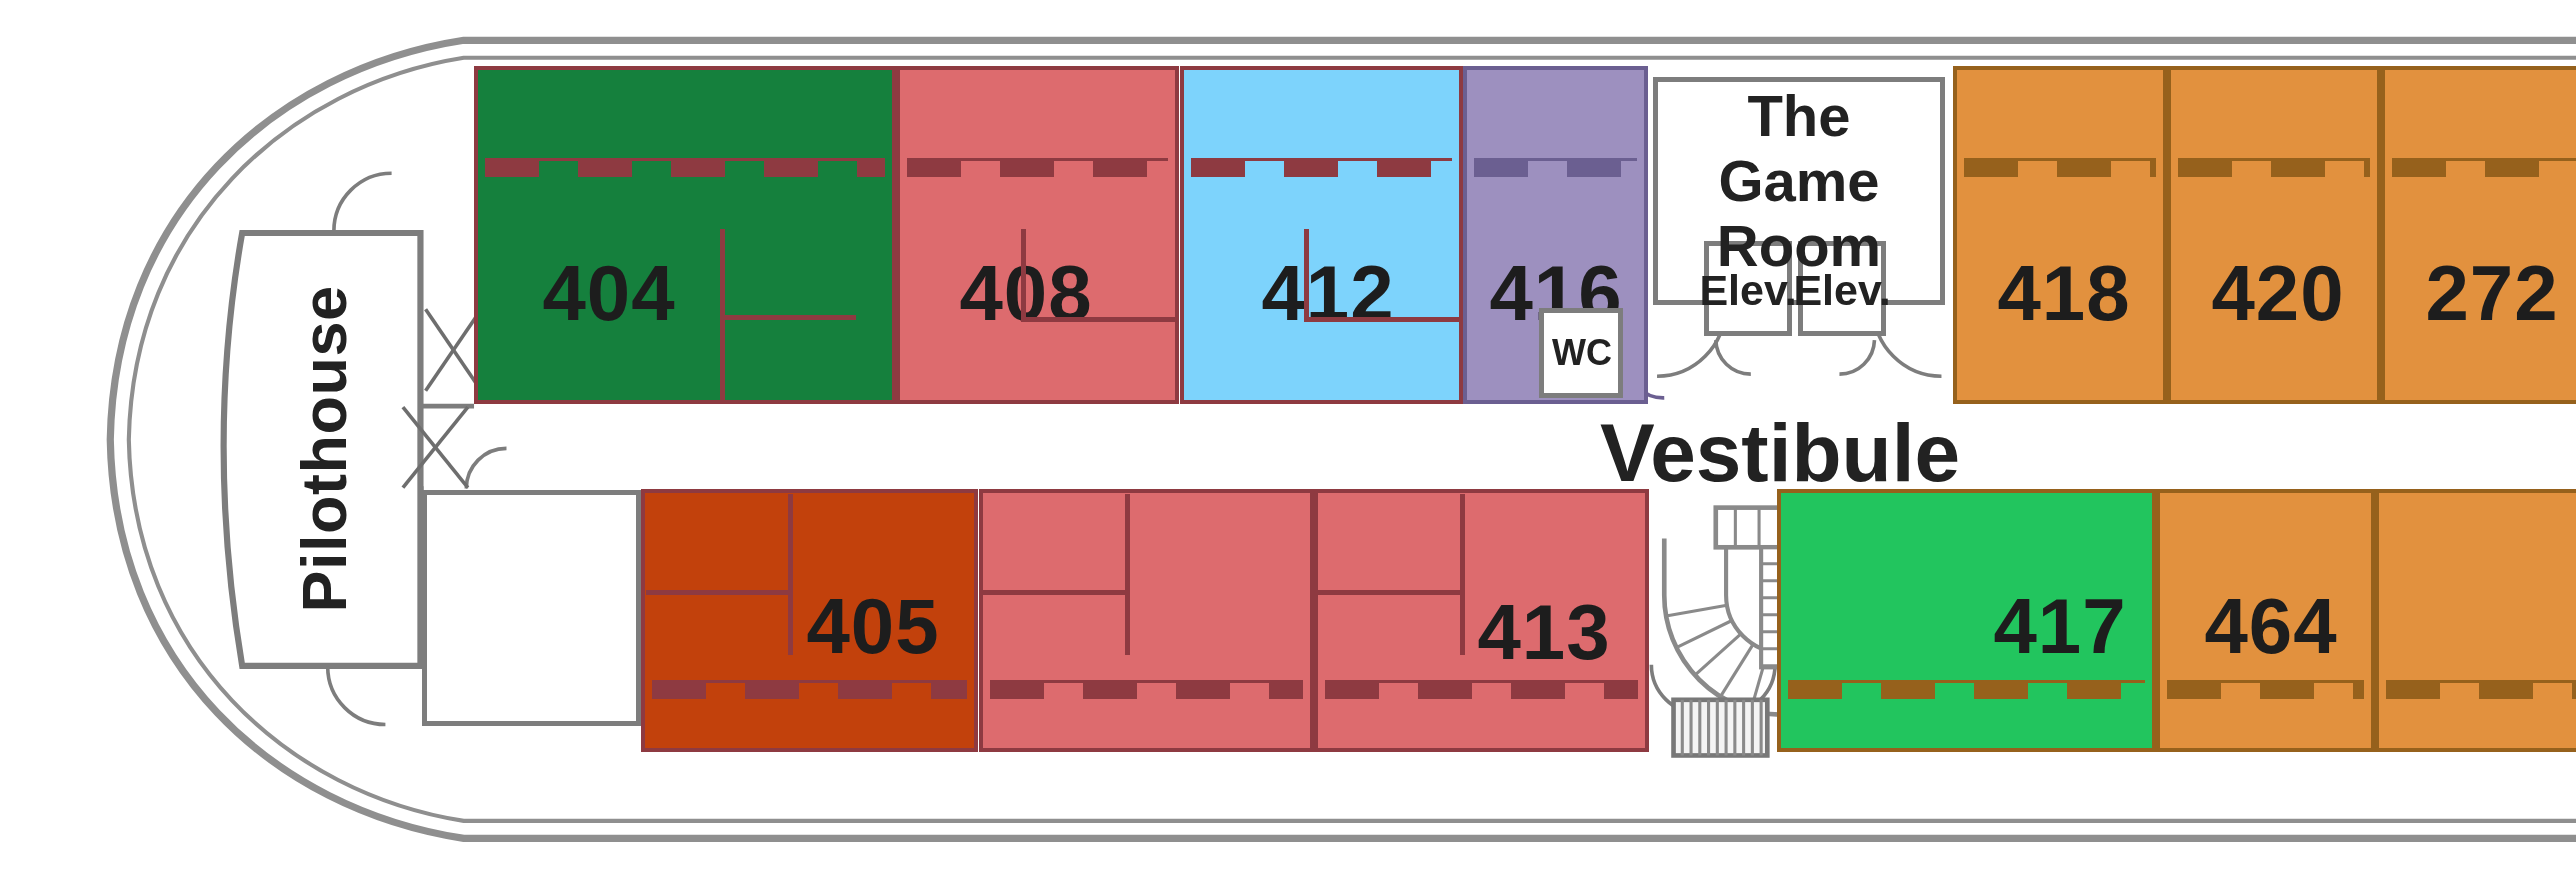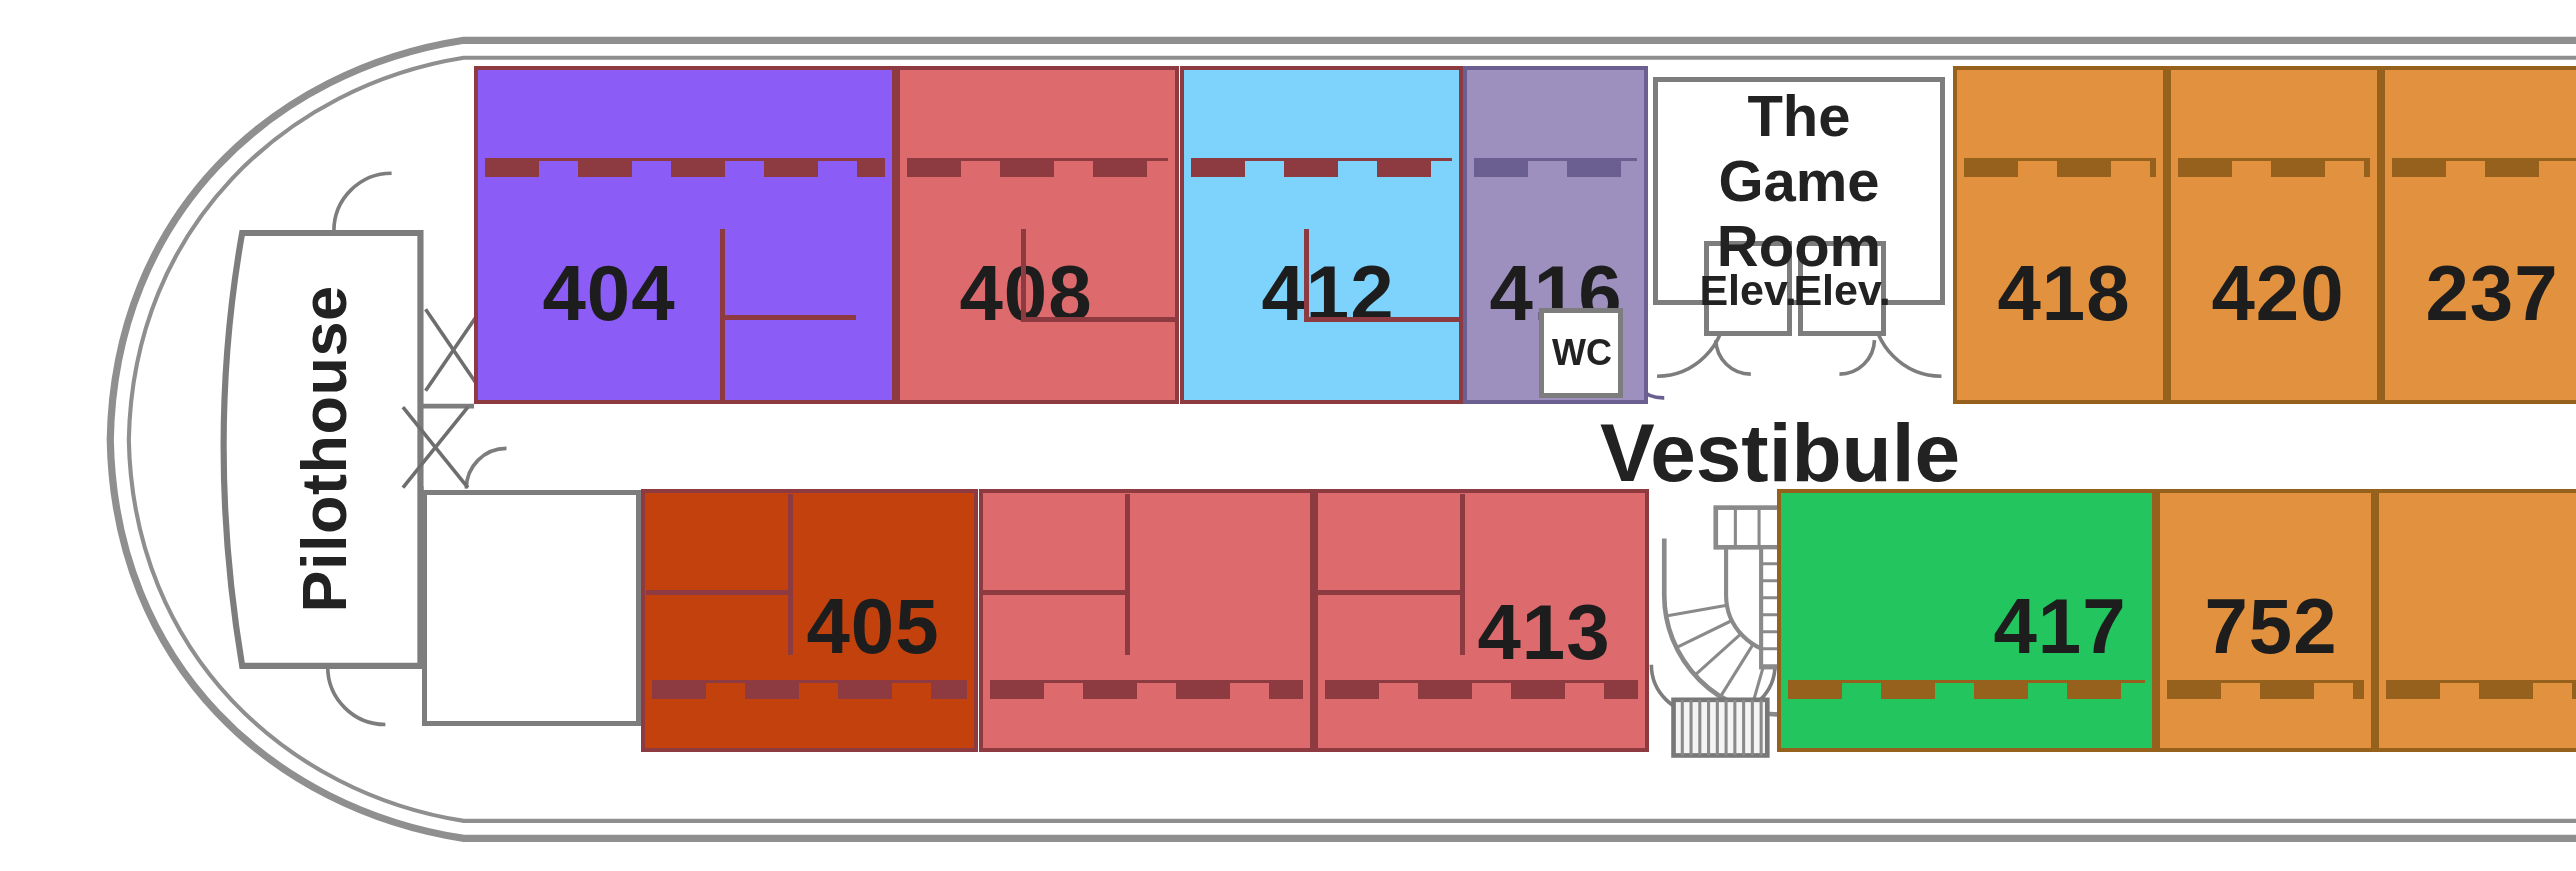--- a/index.html
+++ b/index.html
@@ -175,21 +175,21 @@
       <g>
         <path d="M 6952 222 A 828 622 0 0 1 6952 1466" fill="none" stroke="#9a9a9a" stroke-width="9" stroke-dasharray="6 30"></path>
         <ellipse cx="7350" cy="1050" rx="330" ry="385" fill="none" stroke="#9a9a9a" stroke-width="9" stroke-dasharray="6 30"></ellipse>
       </g>
       <g>
         <line x1="6978" y1="760" x2="6898" y2="1070" stroke="#8a8a8a" stroke-width="7"></line>
       </g>
     </svg>
 
   <div id="cells">
-      <div class="cell" style="left: 474px; top: 66px; width: 422px; height: 338px; background: #8b5cf6; border: 4.6px solid rgb(142, 58, 65);">
+      <div class="cell" style="left: 474px; top: 66px; width: 422px; height: 338px; background: #15803d; border: 4.6px solid rgb(142, 58, 65);">
         <div class="band" style="top: 88px; border-top: 3.6px solid rgb(142, 58, 65); background: repeating-linear-gradient(90deg, rgb(142, 58, 65) 0px, rgb(142, 58, 65) 54px, rgba(0, 0, 0, 0) 54px, rgba(0, 0, 0, 0) 93px);"></div>
         <span class="num" style="left: 131px; top: 223px;">404</span>
       </div>
       <div class="cell" style="left: 896px; top: 66px; width: 283px; height: 338px; background: rgb(221, 107, 110); border: 4.6px solid rgb(142, 58, 65);">
         <div class="band" style="top: 88px; border-top: 3.6px solid rgb(142, 58, 65); background: repeating-linear-gradient(90deg, rgb(142, 58, 65) 0px, rgb(142, 58, 65) 54px, rgba(0, 0, 0, 0) 54px, rgba(0, 0, 0, 0) 93px);"></div>
         <span class="num" style="left: 126px; top: 223px;">408</span>
       </div>
       <div class="cell" style="left: 1180px; top: 66px; width: 283px; height: 338px; background: #7dd3fc; border: 4.6px solid rgb(142, 58, 65);">
         <div class="band" style="top: 88px; border-top: 3.6px solid rgb(142, 58, 65); background: repeating-linear-gradient(90deg, rgb(142, 58, 65) 0px, rgb(142, 58, 65) 54px, rgba(0, 0, 0, 0) 54px, rgba(0, 0, 0, 0) 93px);"></div>
         <span class="num" style="left: 144px; top: 223px;">412</span>
@@ -201,40 +201,40 @@
       <div class="cell" style="left: 1953px; top: 66px; width: 214px; height: 338px; background: rgb(226, 145, 62); border: 4.6px solid rgb(150, 97, 28);">
         <div class="band" style="top: 88px; border-top: 3.6px solid rgb(150, 97, 28); background: repeating-linear-gradient(90deg, rgb(150, 97, 28) 0px, rgb(150, 97, 28) 54px, rgba(0, 0, 0, 0) 54px, rgba(0, 0, 0, 0) 93px);"></div>
         <span class="num" style="left: 107px; top: 223px;">418</span>
       </div>
       <div class="cell" style="left: 2167px; top: 66px; width: 214px; height: 338px; background: rgb(226, 145, 62); border: 4.6px solid rgb(150, 97, 28);">
         <div class="band" style="top: 88px; border-top: 3.6px solid rgb(150, 97, 28); background: repeating-linear-gradient(90deg, rgb(150, 97, 28) 0px, rgb(150, 97, 28) 54px, rgba(0, 0, 0, 0) 54px, rgba(0, 0, 0, 0) 93px);"></div>
         <span class="num" style="left: 107px; top: 223px;">420</span>
       </div>
       <div class="cell" style="left: 2381px; top: 66px; width: 214px; height: 338px; background: rgb(226, 145, 62); border: 4.6px solid rgb(150, 97, 28);">
         <div class="band" style="top: 88px; border-top: 3.6px solid rgb(150, 97, 28); background: repeating-linear-gradient(90deg, rgb(150, 97, 28) 0px, rgb(150, 97, 28) 54px, rgba(0, 0, 0, 0) 54px, rgba(0, 0, 0, 0) 93px);"></div>
-        <span class="num" style="left: 107px; top: 223px;">237</span>
+        <span class="num" style="left: 107px; top: 223px;">272</span>
       </div>
       <div class="cell" style="left: 641px; top: 489px; width: 337px; height: 263px; background: #c2410c; border: 4.6px solid rgb(142, 58, 65);">
         <div class="band" style="top: 187px; border-top: 3.6px solid rgb(142, 58, 65); background: repeating-linear-gradient(90deg, rgb(142, 58, 65) 0px, rgb(142, 58, 65) 54px, rgba(0, 0, 0, 0) 54px, rgba(0, 0, 0, 0) 93px);"></div>
         <span class="num" style="left: 228px; top: 133px;">405</span>
       </div>
       <div class="cell" style="left: 979px; top: 489px; width: 335px; height: 263px; background: rgb(221, 107, 110); border: 4.6px solid rgb(142, 58, 65);">
         <div class="band" style="top: 187px; border-top: 3.6px solid rgb(142, 58, 65); background: repeating-linear-gradient(90deg, rgb(142, 58, 65) 0px, rgb(142, 58, 65) 54px, rgba(0, 0, 0, 0) 54px, rgba(0, 0, 0, 0) 93px);"></div>
       </div>
       <div class="cell" style="left: 1314px; top: 489px; width: 335px; height: 263px; background: rgb(221, 107, 110); border: 4.6px solid rgb(142, 58, 65);">
         <div class="band" style="top: 187px; border-top: 3.6px solid rgb(142, 58, 65); background: repeating-linear-gradient(90deg, rgb(142, 58, 65) 0px, rgb(142, 58, 65) 54px, rgba(0, 0, 0, 0) 54px, rgba(0, 0, 0, 0) 93px);"></div>
         <span class="num" style="left: 226px; top: 139px;">413</span>
       </div>
       <div class="cell" style="left: 1777px; top: 489px; width: 379px; height: 263px; background: #22c55e; border: 4.6px solid rgb(150, 97, 28);">
         <div class="band" style="top: 187px; border-top: 3.6px solid rgb(150, 97, 28); background: repeating-linear-gradient(90deg, rgb(150, 97, 28) 0px, rgb(150, 97, 28) 54px, rgba(0, 0, 0, 0) 54px, rgba(0, 0, 0, 0) 93px);"></div>
         <span class="num" style="left: 279px; top: 133px;">417</span>
       </div>
       <div class="cell" style="left: 2156px; top: 489px; width: 219px; height: 263px; background: rgb(226, 145, 62); border: 4.6px solid rgb(150, 97, 28);">
         <div class="band" style="top: 187px; border-top: 3.6px solid rgb(150, 97, 28); background: repeating-linear-gradient(90deg, rgb(150, 97, 28) 0px, rgb(150, 97, 28) 54px, rgba(0, 0, 0, 0) 54px, rgba(0, 0, 0, 0) 93px);"></div>
-        <span class="num" style="left: 111px; top: 133px;">752</span>
+        <span class="num" style="left: 111px; top: 133px;">464</span>
       </div>
       <div class="cell" style="left: 2375px; top: 489px; width: 222px; height: 263px; background: rgb(226, 145, 62); border: 4.6px solid rgb(150, 97, 28);">
         <div class="band" style="top: 187px; border-top: 3.6px solid rgb(150, 97, 28); background: repeating-linear-gradient(90deg, rgb(150, 97, 28) 0px, rgb(150, 97, 28) 54px, rgba(0, 0, 0, 0) 54px, rgba(0, 0, 0, 0) 93px);"></div>
       </div>
       <div class="part" style="left: 720px; top: 229px; width: 4.6px; height: 172px; background: rgb(142, 58, 65); position: absolute;"></div>
       <div class="part" style="left: 725px; top: 315px; width: 131px; height: 4.6px; background: rgb(142, 58, 65); position: absolute;"></div>
       <div class="part" style="left: 1021px; top: 229px; width: 4.6px; height: 93px; background: rgb(142, 58, 65); position: absolute;"></div>
       <div class="part" style="left: 1021px; top: 317px; width: 155px; height: 4.6px; background: rgb(142, 58, 65); position: absolute;"></div>
       <div class="part" style="left: 1304px; top: 229px; width: 4.6px; height: 93px; background: rgb(142, 58, 65); position: absolute;"></div>
       <div class="part" style="left: 1304px; top: 317px; width: 155px; height: 4.6px; background: rgb(142, 58, 65); position: absolute;"></div>

